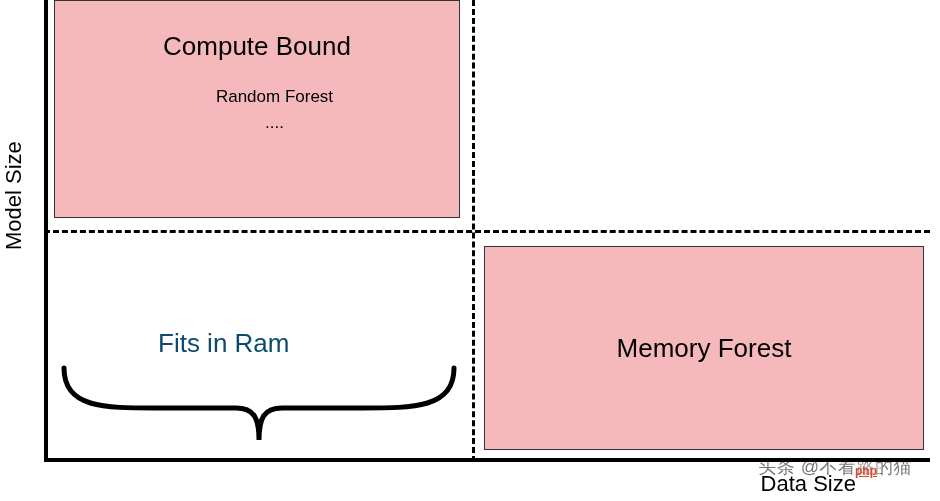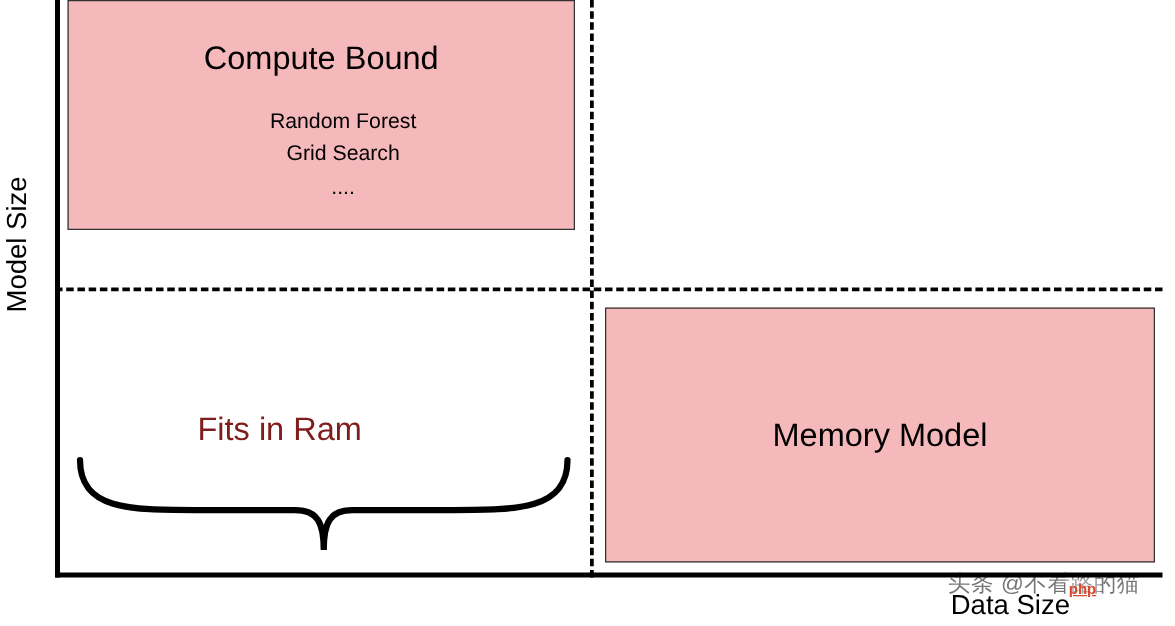--- a/index.html
+++ b/index.html
@@ -69,21 +69,21 @@
   }
   .box {
     position: absolute;
     background: #f6b9bb;
     border: 1px solid #333;
   }
   .box-tl {
     left: 10px;
     top: 0;
     width: 406px;
-    height: 184px;
+    height: 218px;
     text-align: center;
     padding-top: 30px;
   }
   .box-tl .title {
     font-size: 26px;
     color: #000;
     margin-bottom: 22px;
   }
   .box-tl .sub {
     font-size: 17px;
@@ -102,21 +102,21 @@
   }
   .box-br .title {
     font-size: 26px;
     color: #000;
   }
   .fits-label {
     position: absolute;
     left: 114px;
     top: 328px;
     font-size: 26px;
-    color: #7f1d1d;
+    color: #0c4a6e;
   }
   .brace {
     position: absolute;
     left: 12px;
     top: 360px;
     width: 406px;
     height: 96px;
   }
   .watermark1 {
     position: absolute;
@@ -148,27 +148,26 @@
 <div class="plot">
   <div class="axis-y"></div>
   <div class="axis-x"></div>
   <div class="dash-v"></div>
   <div class="dash-h"></div>
 
   <div class="box box-tl">
     <div class="title">Compute Bound</div>
     <div class="sub">
       <div>Random Forest</div>
-      <div>Grid Search</div>
       <div>....</div>
     </div>
   </div>
 
   <div class="box box-br">
-    <div class="title">Memory Model</div>
+    <div class="title">Memory Forest</div>
   </div>
 
   <div class="fits-label">Fits in Ram</div>
 
   <svg class="brace" viewBox="0 0 406 96" preserveAspectRatio="none">
     <path d="M 8 8
              C 8 48, 48 48, 100 48
              L 180 48
              C 198 48, 203 58, 203 80
              C 203 58, 208 48, 226 48

